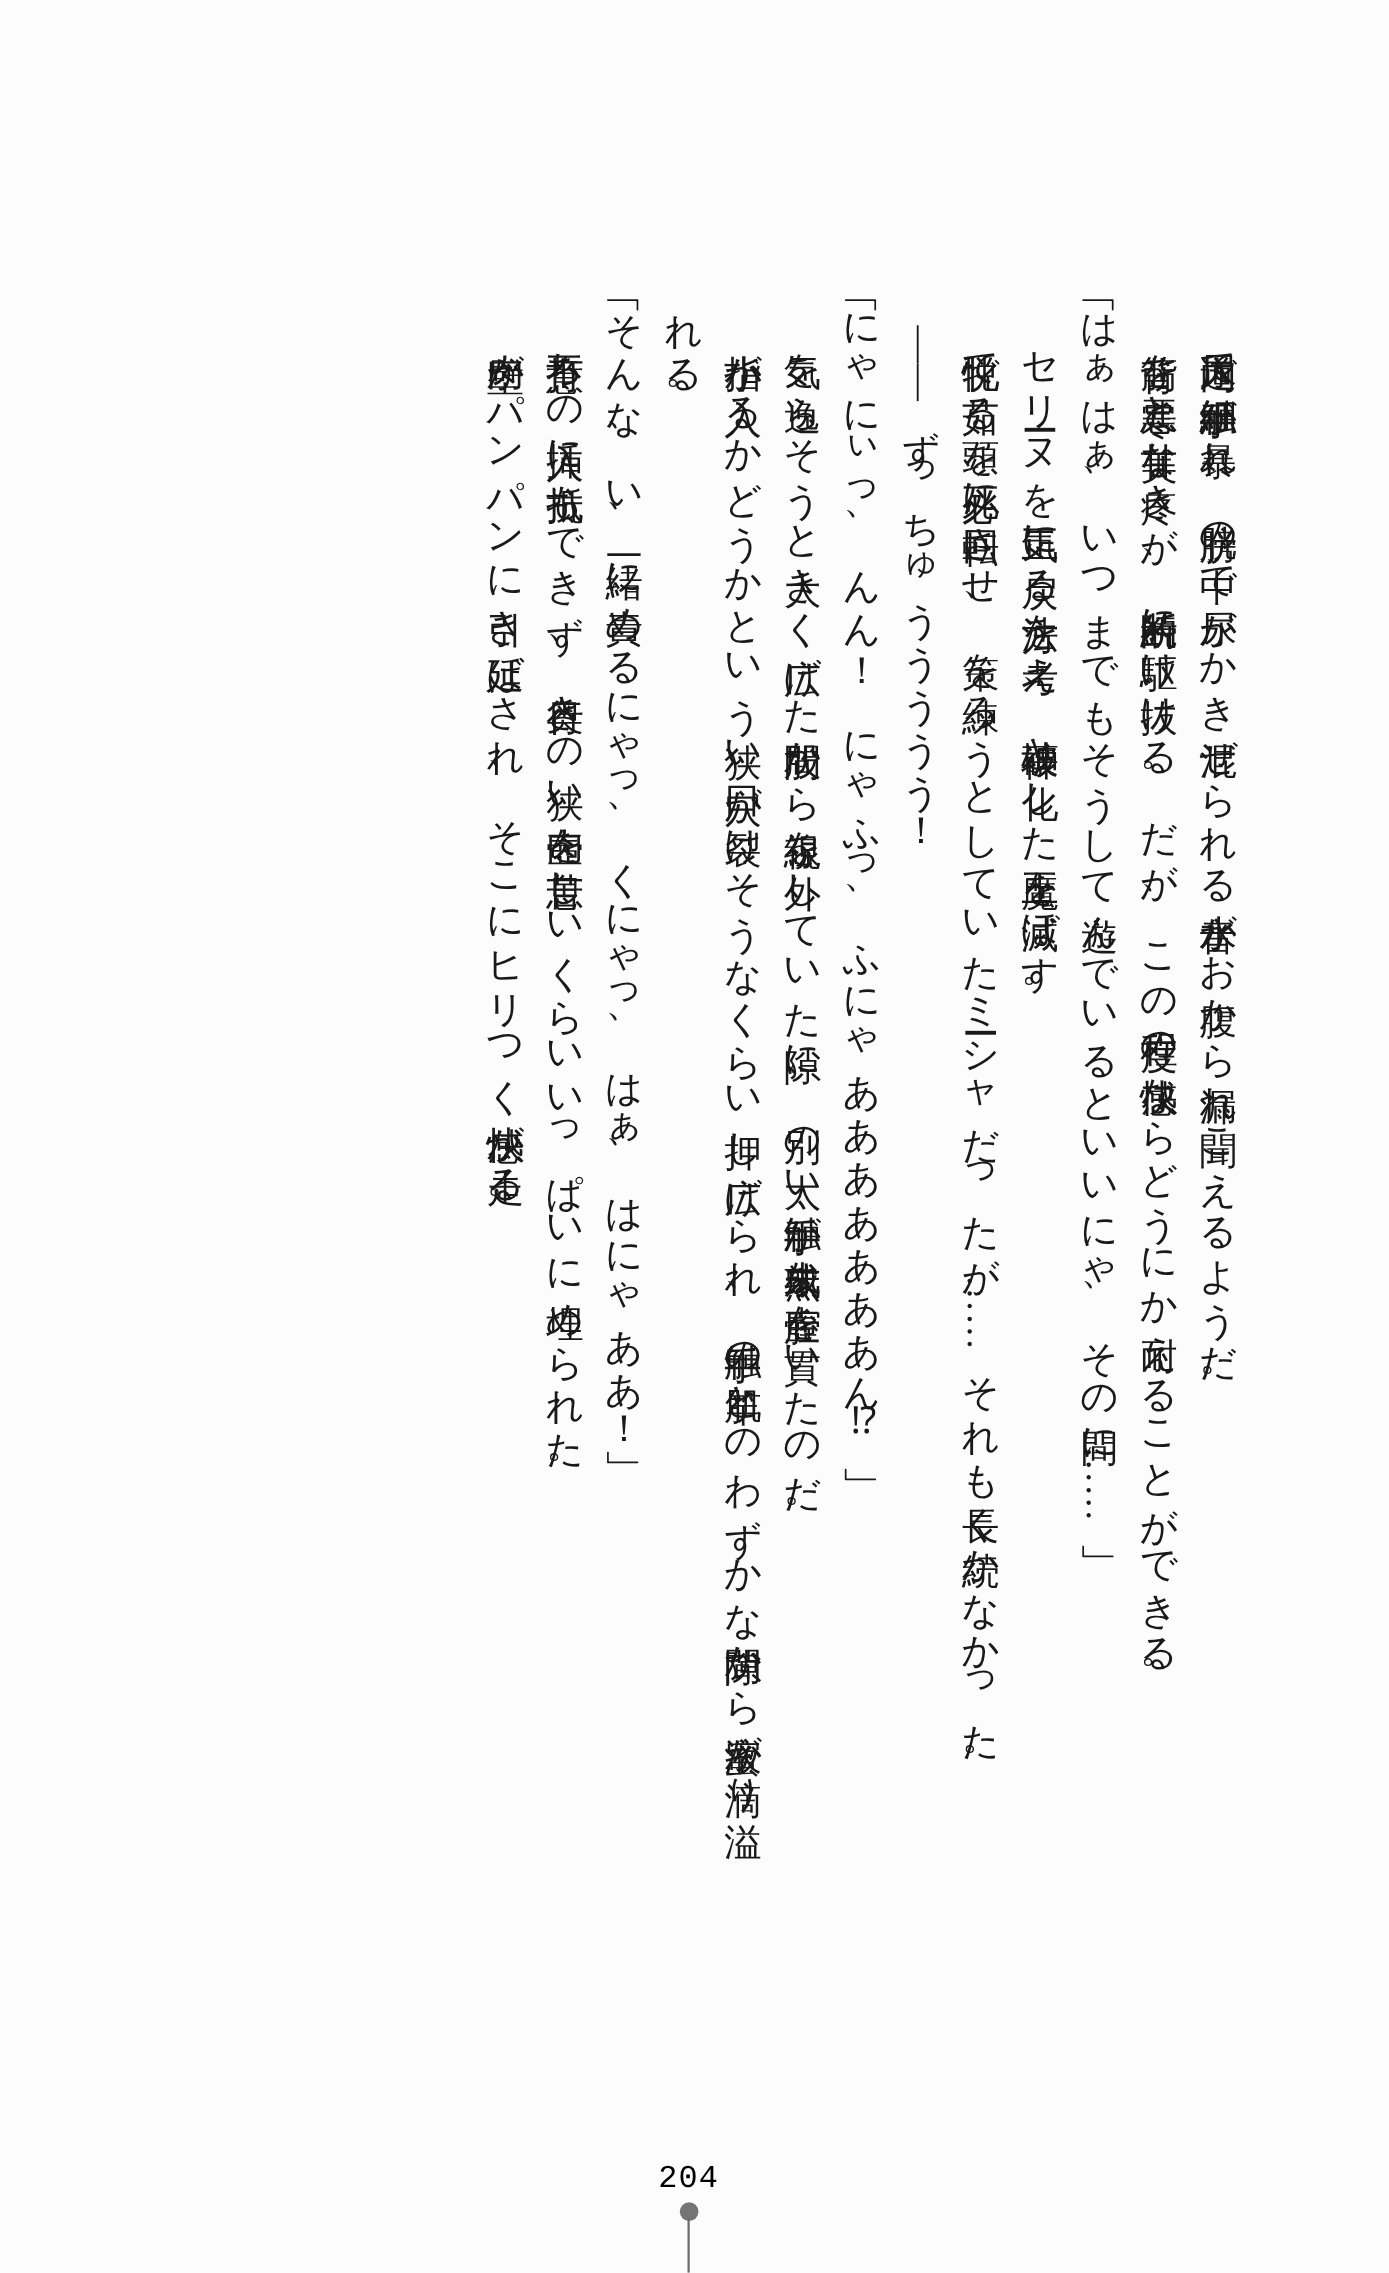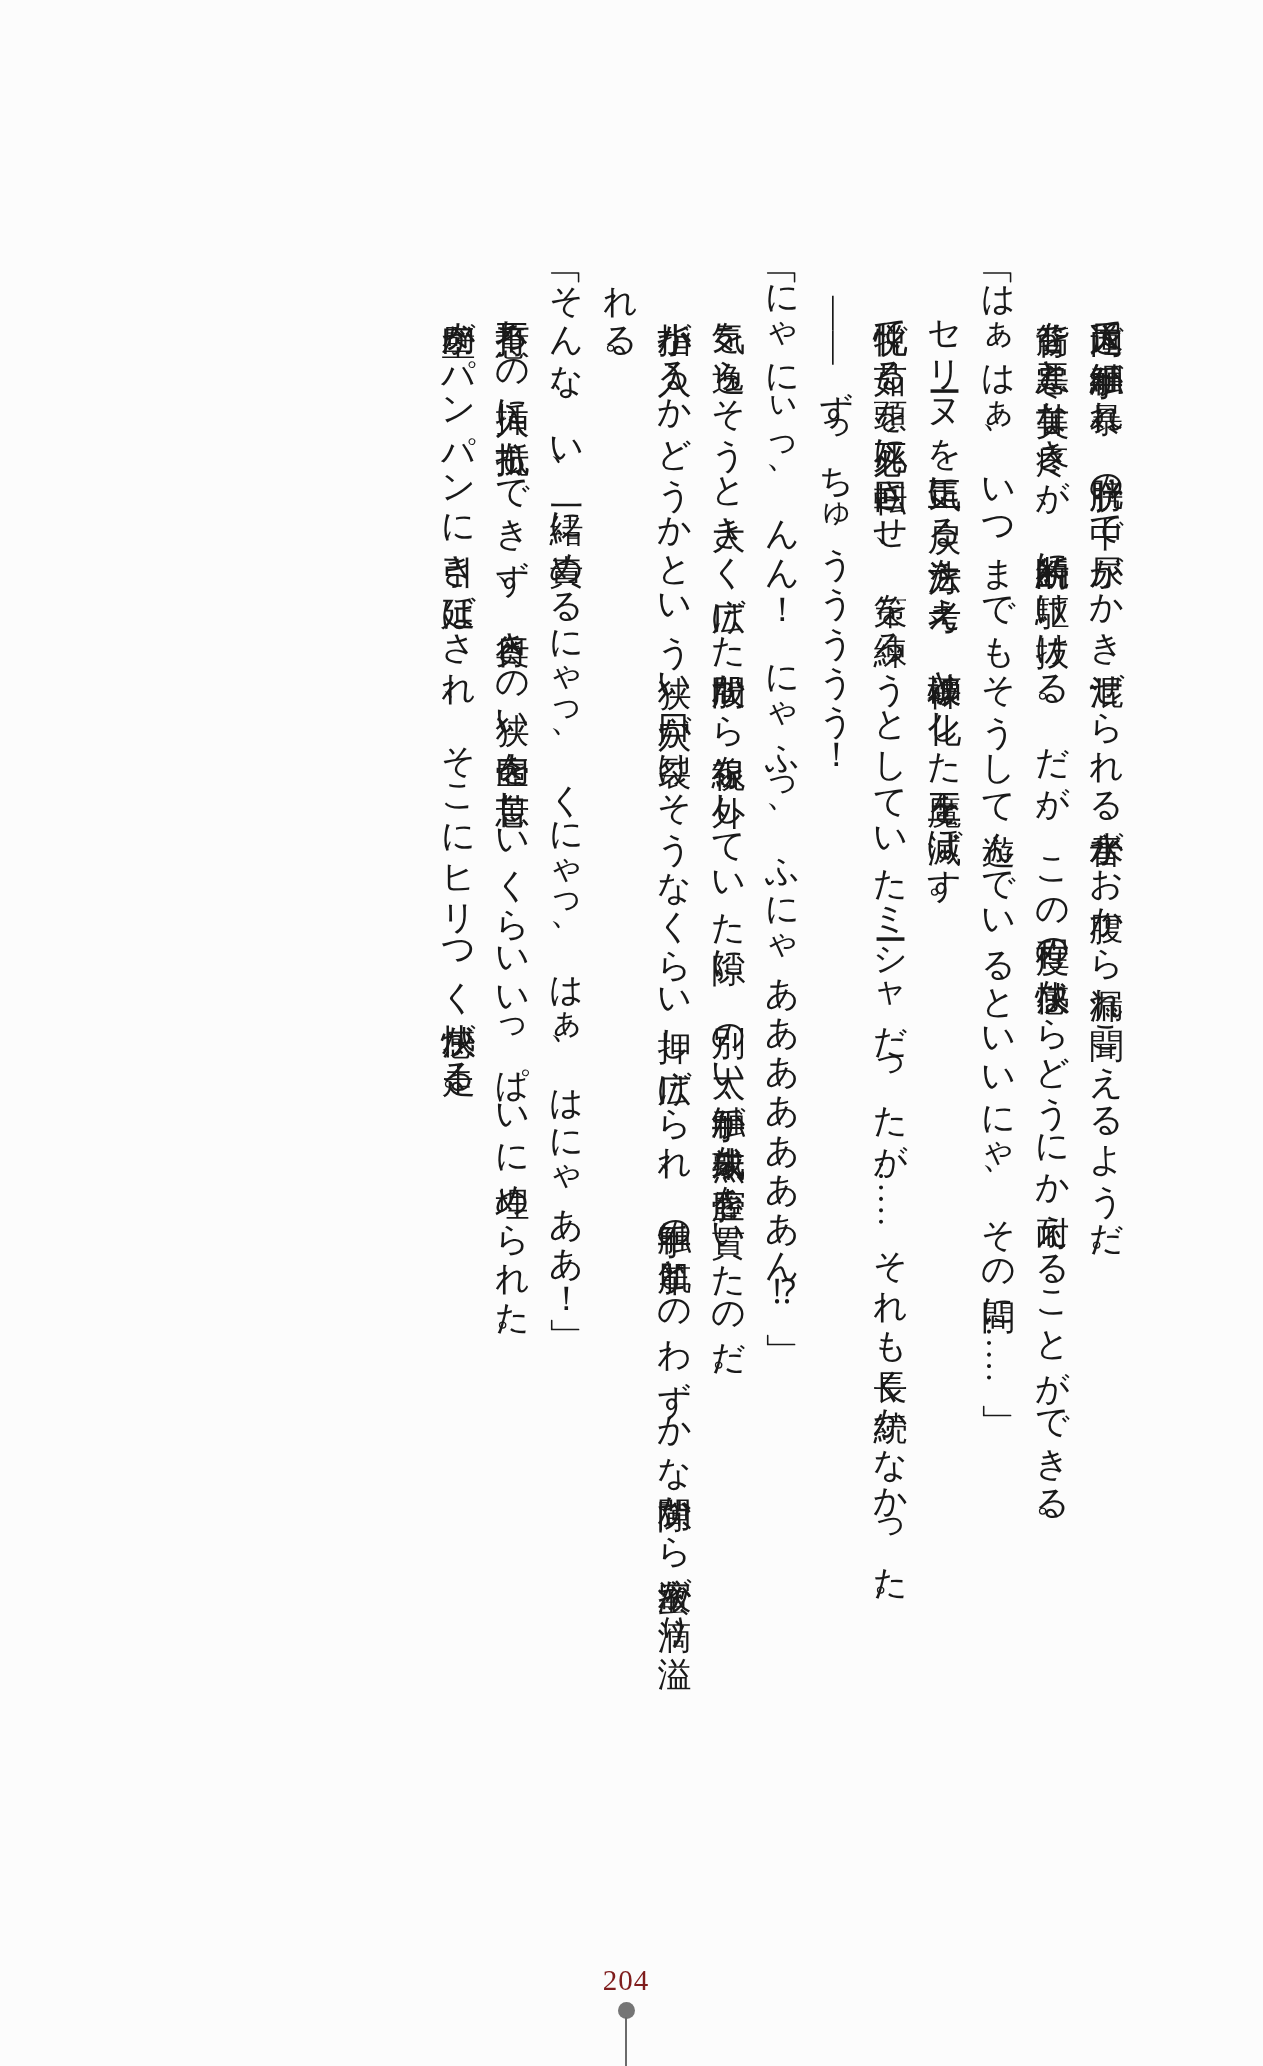--- a/index.html
+++ b/index.html
@@ -40,24 +40,24 @@
   }
   .para.indent {
     text-indent: 34.4px; 
   }
   
   .page-number {
     position: absolute;
     top: 1964px;
     left: 626px;
     transform: translateX(-50%);
-    font-family: Liberation Serif, serif;
+    font-family: Liberation Mono, monospace;
     font-size: 29px;
     letter-spacing: 1px;
-    color: #7f1d1d;
+    color: #000000;
   }
   .footer-dot {
     position: absolute;
     top: 2002px;
     left: 618px;
     width: 17px;
     height: 17px;
     border-radius: 50%;
     background: #757575;
   }

